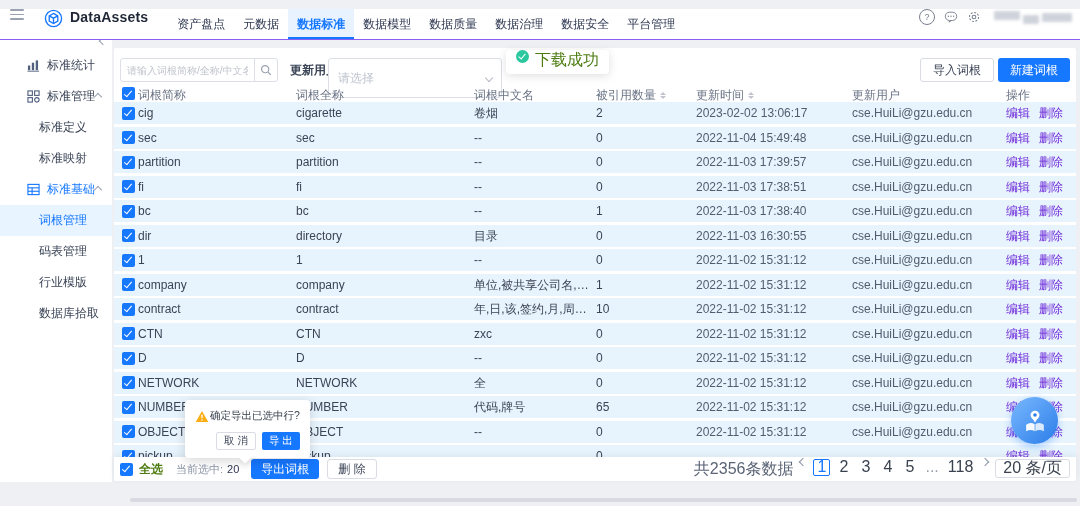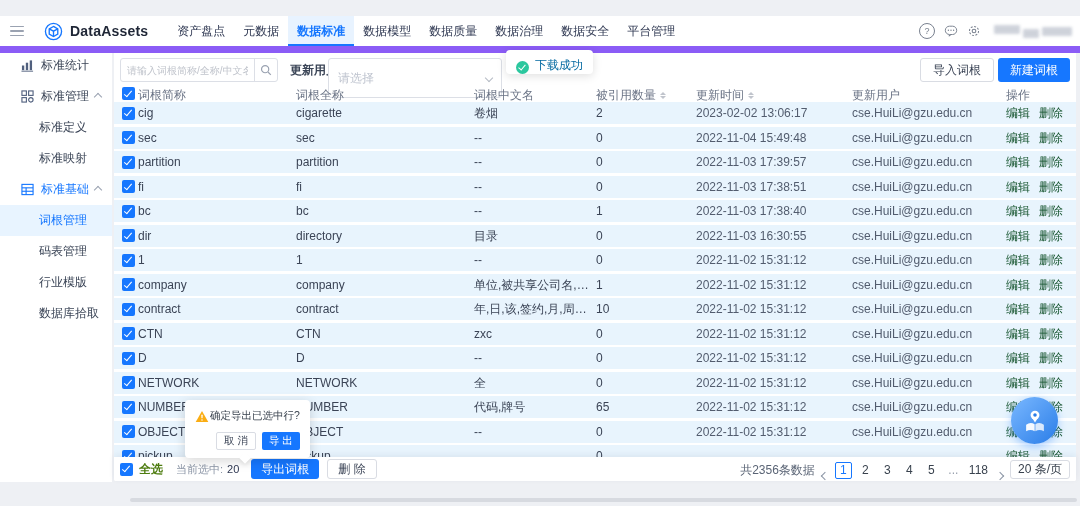--- a/index.html
+++ b/index.html
@@ -2,21 +2,21 @@
 <html><head>
 <meta charset="utf-8">
 <style>
   html,body{margin:0;padding:0}
   body{
     width:1080px;height:506px;position:relative;overflow:hidden;
     background:#eef0f4;font-family:"Liberation Sans",sans-serif;
     -webkit-font-smoothing:antialiased;
   }
   
-  .topbar{position:absolute;top:16px;left:0;right:0;height:30px;background:#fff;display:flex;align-items:center;z-index:10;border-bottom:7px solid #8b5cf6}
+  .topbar{position:absolute;top:9px;left:0;right:0;height:30px;background:#fff;display:flex;align-items:flex-start;z-index:10;border-bottom:1px solid #8b5cf6}
   .hamburger{width:14px;margin-left:10px;display:flex;flex-direction:column;gap:3px;cursor:pointer}
   .hamburger i{height:1.6px;background:#9aa2b1;border-radius:1px}
   .logo{margin-left:20px;display:flex;align-items:center}
   .brand{margin-left:7px;font-size:14px;font-weight:bold;color:#1f2636;letter-spacing:.2px}
   .top-nav{display:flex;margin-left:20px;height:30px}
   .nav-tab{height:30px;display:flex;align-items:center;padding:0 9px;font-size:12px;color:#2f3852;cursor:pointer;white-space:nowrap}
   .nav-tab.active{background:#e8f3ff;color:#1677ff;box-shadow:inset 0 -2px 0 #1677ff;font-weight:bold}
   .top-right{margin-left:auto;display:flex;align-items:center;gap:9px;padding-right:8px}
   .tb-icon{width:14px;height:14px;border-radius:50%;border:1px solid #79818f;color:#79818f;font-size:9px;display:flex;align-items:center;justify-content:center}
   .tb-icon.q::after{content:"?"}
@@ -29,21 +29,21 @@
   
   .chev{display:inline-block;width:6px;height:6px;border-left:1.5px solid #98a0ad;border-top:1.5px solid #98a0ad}
   .chev.up{transform:rotate(45deg)}
   .chev.down{transform:rotate(-135deg)}
   .chev.left{transform:rotate(-45deg)}
   .chev.right{transform:rotate(135deg)}
   
   .sidebar{position:absolute;top:30px;left:0;width:112px;bottom:24px;background:#fff;z-index:5;border-right:1px solid #eef0f4}
   .collapse-ic{position:absolute;top:8px;right:6px;width:5px;height:5px;cursor:pointer}
   .side-menu{padding-top:20px}
-  .side-item{height:31px;display:flex;align-items:center;padding-left:21px;font-size:12px;color:#3a4456;cursor:pointer;position:relative;white-space:nowrap}
+  .side-item{height:31px;display:flex;align-items:center;padding-left:27px;font-size:12px;color:#3a4456;cursor:pointer;position:relative;white-space:nowrap}
   .side-item.lvl2{padding-left:39px}
   .side-item .s-icon{margin-right:7px;display:flex;color:#51607e}
   .side-item.hl{color:#1677ff}
   .side-item.hl .s-icon{color:#1677ff}
   .side-item.active{background:#e8f4ff;color:#1677ff}
   .grp{position:absolute;right:11px;top:13px;width:5px;height:5px;border-color:#9aa2b1}
   
   .main{position:absolute;top:30px;left:112px;right:0;bottom:0;background:#eef0f4}
   .card{position:absolute;left:2px;top:18px;width:962px;height:433px;background:#fff;border-radius:2px}
   
@@ -71,38 +71,38 @@
   .sorter .sd{border-top:3.5px solid #c0c4cc}
   .tbody{position:absolute;left:0;right:0;top:54px;bottom:24px;overflow:hidden}
   .trow{height:22px;margin-bottom:2.5px;background:#e8f4fd;position:relative}
   .td{position:absolute;top:50%;transform:translateY(-50%);font-size:12px;color:#3b4456;white-space:nowrap}
   .td.col-cn{max-width:116px;overflow:hidden;text-overflow:ellipsis}
   .td.col-time,.td.col-user{color:#525c6e}
   .cb{width:13px;height:13px;border-radius:2px;background:#1677ff;position:relative;flex:none;display:inline-block;cursor:pointer}
   .cb::after{content:"";position:absolute;left:4.2px;top:1.6px;width:3.2px;height:6.8px;border:solid #fff;border-width:0 1.6px 1.6px 0;transform:rotate(40deg)}
   .hd-cb{position:absolute;left:8px;top:0}
   .row-cb{position:absolute;left:8px;top:4.5px}
-  .op{color:#14532d;margin-right:9px;cursor:pointer;text-decoration:none}
+  .op{color:#6d28d9;margin-right:9px;cursor:pointer;text-decoration:none}
   
   .card-footer{position:absolute;left:0;right:0;bottom:0;height:24px;background:#fff;display:flex;align-items:center;padding:0 6px;box-shadow:0 -2px 6px rgba(31,42,64,.07);z-index:6;border-radius:0 0 2px 2px}
   .f-selall{margin-left:6px;font-size:12px;color:#4d7c0f;font-weight:bold}
   .f-sel-label{margin-left:13px;font-size:11px;color:#8a94a5}
   .f-sel-count{margin-left:4px;font-size:11px;color:#2f3852}
   .f-export{margin-left:12px}
   .f-delete{margin-left:8px}
-  .pagination{margin-left:auto;display:flex;align-items:flex-end;gap:7px;font-size:12px;color:#39424e}
+  .pagination{margin-left:auto;display:flex;align-items:flex-start;gap:7px;font-size:16px;color:#39424e}
   .pg-total{color:#5a6475}
   .pg-arrow{width:5px;height:5px;border-color:#8a94a5;cursor:pointer}
   .pg-pages{display:inline-flex;gap:5px;align-items:center}
   .pg{min-width:17px;height:17px;display:inline-flex;align-items:center;justify-content:center;border-radius:2px;padding:0 2px;cursor:pointer;box-sizing:border-box}
   .pg.active{border:1px solid #1677ff;color:#1677ff}
   .pg.dots{color:#98a0ad;cursor:default}
   .pg-size{border:1px solid #d9dce3;border-radius:3px;height:19px;display:inline-flex;align-items:center;padding:0 7px;cursor:pointer;box-sizing:border-box}
   
-  .toast{position:absolute;left:506px;top:50px;height:24px;background:#fff;border-radius:4px;box-shadow:0 2px 10px rgba(0,0,0,.13);display:flex;align-items:flex-end;gap:6px;padding:0 10px;z-index:26;font-size:12px;color:#0369a1}
+  .toast{position:absolute;left:506px;top:50px;height:24px;background:#fff;border-radius:4px;box-shadow:0 2px 10px rgba(0,0,0,.13);display:flex;align-items:flex-start;gap:6px;padding:0 10px;z-index:26;font-size:16px;color:#4d7c0f}
   .toast-icon{width:13px;height:13px;border-radius:50%;background:#2bc79e;position:relative;flex:none}
   .toast-icon::after{content:"";position:absolute;left:4.4px;top:2px;width:2.8px;height:6px;border:solid #fff;border-width:0 1.4px 1.4px 0;transform:rotate(40deg)}
   
   .popconfirm{position:absolute;left:185px;top:400px;background:#fff;border-radius:4px;box-shadow:0 3px 12px rgba(0,0,0,.16);padding:9px 10px 8px;z-index:28}
   .popconfirm::after{content:"";position:absolute;left:56px;bottom:-4px;width:8px;height:8px;background:#fff;transform:rotate(45deg);box-shadow:2px 2px 4px rgba(0,0,0,.06)}
   .pc-row{display:flex;align-items:flex-end;gap:1px;white-space:nowrap}
   .pc-msg{font-size:10.5px;color:#39424e}
   .pc-btns{display:flex;justify-content:flex-end;gap:6px;margin-top:9px}
   .mini-btn{height:18px;padding:0 7px;font-size:10.5px;border-radius:2px;cursor:pointer;font-family:inherit;display:inline-flex;align-items:center;white-space:nowrap}
   .mini-btn.outline{border:1px solid #d9dce3;background:#fff;color:#3b4456}

